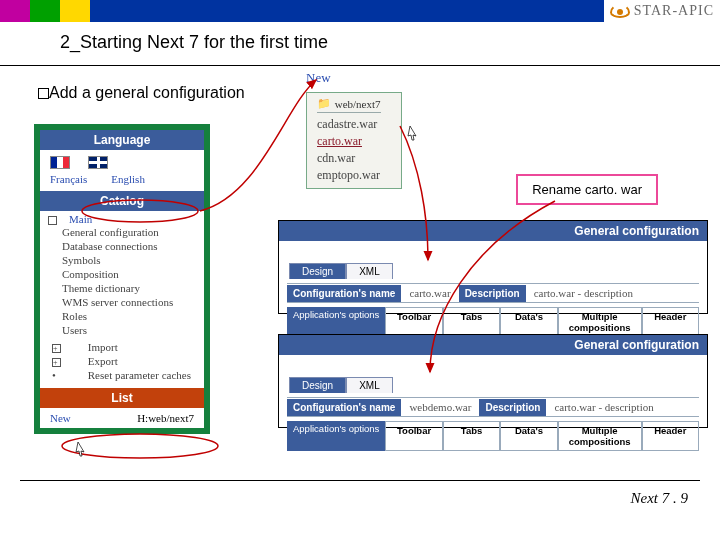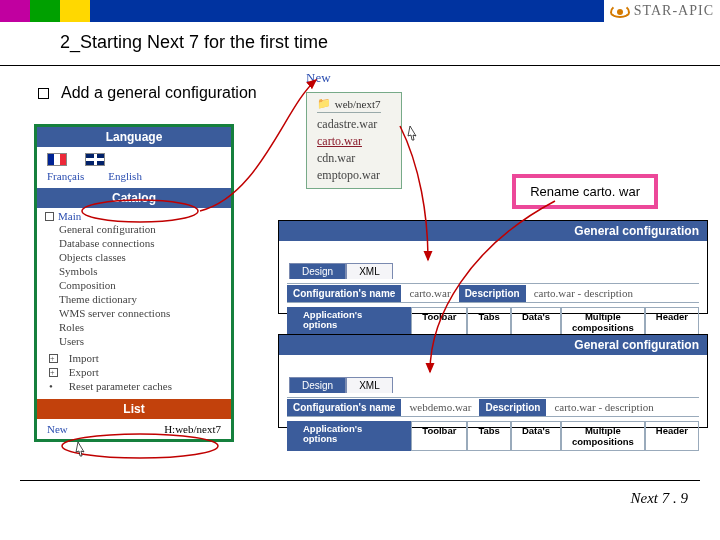--- a/index.html
+++ b/index.html
@@ -13,65 +13,65 @@
   .tb.b  { background:#0033a0; flex:1; }
   .logo { height:22px; display:flex; align-items:center; gap:4px; padding:0 6px; background:#fff; font-family: "Times New Roman", serif; color:#6a6a6a; font-size:14px; letter-spacing:1px;}
   .logo .eye { width:20px; height:14px; border:2px solid #d47a00; border-radius:50% 50% 50% 50%/60% 60% 40% 40%; border-top-color:transparent; position:relative;}
   .logo .eye::after{content:"";position:absolute;width:6px;height:6px;background:#d47a00;border-radius:50%;left:5px;top:3px;}
   
   .title { font-family: Arial; font-size:18px; padding:0 0 10px 60px; }
   .hr { height:1px; background:#000; margin-top:2px;}
   
   .content { position:relative; height: 440px; }
   
-  .bullet-row { position:absolute; left:38px; top:18px; font-size:16px; display:flex; align-items:center; gap:12px;}
+  .bullet-row { position:absolute; left:38px; top:18px; font-size:16px; display:flex; align-items:center; gap:0;}
   .sqb { width:11px; height:11px; border:1.5px solid #000; display:inline-block;}
   
   
-  .sidebar { position:absolute; left:34px; top:58px; width:200px; border:3px solid #15803d; font-size:11px; background:#fff;}
+  .sidebar { position:absolute; left:34px; top:58px; width:176px; border:6px solid #15803d; font-size:11px; background:#fff;}
   .panelhead { background:#3b5c9b; color:#fff; font-weight:bold; text-align:center; padding:3px 0; font-size:12px;}
   .langrow { display:flex; gap:18px; padding:6px 10px 4px 10px; align-items:center;}
   .flag-fr { width:20px; height:13px; display:inline-block; background:linear-gradient(90deg,#002395 33%,#fff 33% 66%,#ed2939 66%); border:1px solid #888;}
   .flag-en { width:20px; height:13px; display:inline-block; background:#012169; position:relative; border:1px solid #888;}
   .flag-en::before{content:"";position:absolute;inset:0;background:
     linear-gradient(to bottom,#fff 45%,#fff 55%) center/100% 3px no-repeat,
     linear-gradient(to right,#fff 45%,#fff 55%) center/3px 100% no-repeat;}
   .langlbls { display:flex; gap:24px; padding:0 10px 6px 10px; color:#2a4db0; font-family:"Times New Roman",serif;}
   .catlist { padding:2px 6px 6px 8px; font-family:"Times New Roman",serif; color:#444;}
   .catlist .main { color:#2a4db0;}
   .catlist ul { list-style:none; padding-left:14px;}
   .catlist li { padding:1px 0;}
-  .toplevel { display:flex; align-items:center; gap:4px;}
+  .toplevel { display:flex; align-items:flex-end; gap:12px;}
   .chk { width:9px; height:9px; border:1px solid #555; display:inline-block; font-size:8px; line-height:8px;}
   .listpanelhead { background:#c2410c; color:#fff; font-weight:bold; text-align:center; padding:3px 0; font-size:12px;}
   .listrow { display:flex; justify-content:space-between; padding:4px 10px; font-family:"Times New Roman",serif; font-size:11px;}
   .listrow .new { color:#2a4db0;}
   
   
   .newmenu { position:absolute; left:306px; top:4px; font-family:"Times New Roman",serif; color:#2a4db0; font-size:13px;}
   .newmenu .box { border:1px solid #7a8; background:#f3f3ee; margin-top:6px; padding:4px 20px 4px 10px; color:#444;}
   .newmenu .box .path { font-size:11px; color:#333; border-bottom:1px solid #9aa; padding-bottom:2px; margin-bottom:3px; display:flex; gap:4px; align-items:center;}
   .newmenu .box .item { padding:1px 0; font-size:12px;}
   .newmenu .box .sel { color:#8a1a2a; text-decoration:underline;}
   
-  .rename { position:absolute; right:62px; top:108px; border:4px solid #ec4899; background:#fff; font-size:13px; padding:6px 14px;}
+  .rename { position:absolute; right:62px; top:108px; border:2px solid #ec4899; background:#fff; font-size:13px; padding:6px 14px;}
   
   
   .cfg { position:absolute; border:1px solid #000; background:#fff; right:12px; width:430px; font-size:10px;}
   .cfg1 { top:154px; height:94px;}
   .cfg2 { top:268px; height:94px;}
   .cfg .gch { background:#3b5c9b; color:#fff; text-align:right; font-weight:bold; padding:3px 8px; font-size:12px;}
   .cfg .tabs { display:flex; padding:10px 10px 4px 10px; gap:0;}
   .cfg .tabs .tab {border:1px solid #7a8ab0; border-bottom:none; padding:2px 12px; background:#f5f5f8; font-size:10px;margin-top:12px;}
   .cfg .tabs .tab.active { background:#3b5c9b; color:#fff;}
   .cfg .row { display:flex; align-items:center; border-top:1px solid #9ab; border-bottom:1px solid #9ab; margin:0 8px;}
   .cfg .row .lab { background:#3b5c9b; color:#fff; font-weight:bold; padding:3px 6px; font-size:10px;}
   .cfg .row .val { padding:3px 8px; color:#555; font-family:"Times New Roman",serif; font-size:11px;}
   .cfg .opts { display:flex; margin:4px 8px 0 8px;}
-  .cfg .opts .lab2 { background:#3b5c9b; color:#fff; font-weight:bold; padding:3px 16px; font-size:9.5px; line-height:1.1;}
+  .cfg .opts .lab2 { background:#3b5c9b; color:#fff; font-weight:normal; padding:3px 6px; font-size:9.5px; line-height:1.1;}
   .cfg .opts .pill { border:1px solid #9ab; padding:3px 10px; font-weight:bold; font-size:9.5px; flex:1; text-align:center;}
   
   
   svg.over { position:absolute; pointer-events:none; }
   
   .footer-line { position:absolute; left:20px; right:20px; top:480px; height:1px; background:#000;}
   .footer { position:absolute; right:32px; top:490px; font-style:italic; font-family:"Times New Roman",serif; font-size:15px;}
 </style>
 </head>
 <body>
@@ -108,21 +108,20 @@
     </div>
     <div class="panelhead">Catalog</div>
     <div class="catlist">
       <div class="toplevel">
         <span class="chk"></span>
         <span class="main">Main</span>
       </div>
       <ul>
         <li>General configuration</li>
         <li>Database connections</li>
-        <li>Objects classes</li>
         <li>Symbols</li>
         <li>Composition</li>
         <li>Theme dictionary</li>
         <li>WMS server connections</li>
         <li>Roles</li>
         <li>Users</li>
       </ul>
       <ul style="padding-left:4px; margin-top:3px;">
         <li class="toplevel"><span class="chk">+</span>&nbsp;<span>Import</span></li>
         <li class="toplevel"><span class="chk">+</span>&nbsp;<span>Export</span></li>

